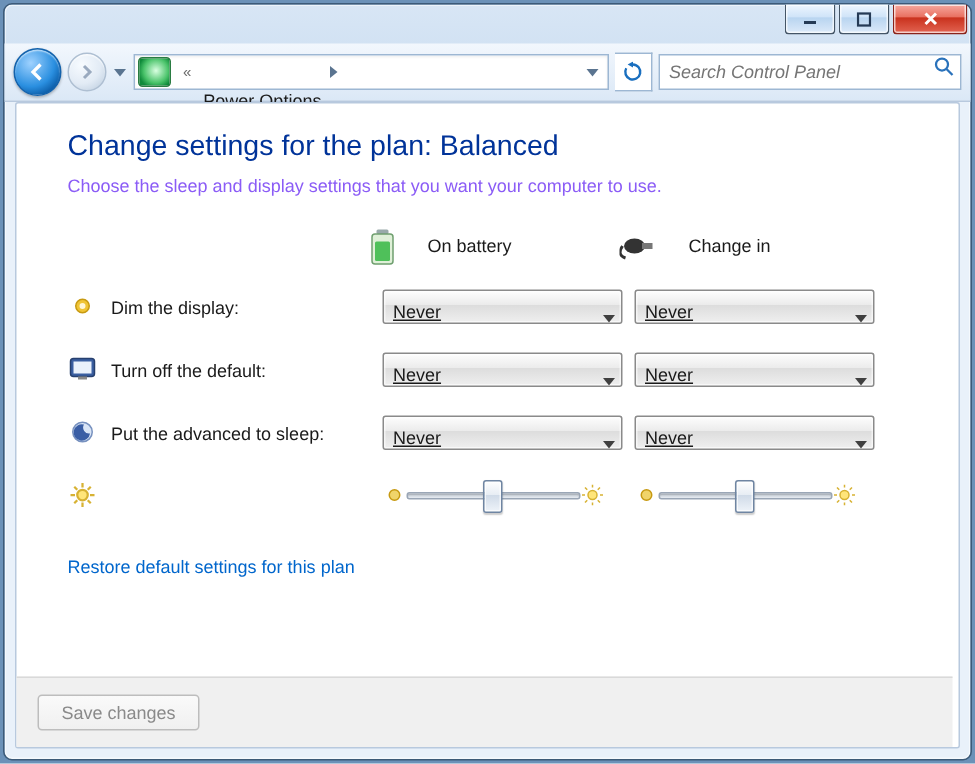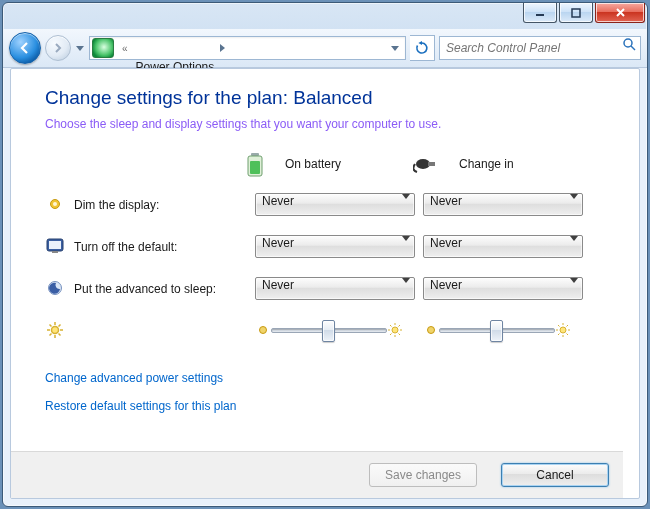--- a/index.html
+++ b/index.html
@@ -81,22 +81,23 @@
   .colhdr .col { width:168px; display:flex; align-items:center; gap:20px; }
 
   .row { display:flex; align-items:center; height:30px; margin-bottom:12px; }
   .row .labelcell { width:210px; display:flex; align-items:flex-end; gap:9px; }
   .row .labelcell .ic { width:20px; display:flex; justify-content:center; }
   .row .controlcell { width:168px; padding-right:20px; box-sizing:border-box; }
 
   .combo {
     height:21px; width:148px; border:1px solid #8a8a8a; border-radius:2px;
     background:linear-gradient(#fdfdfd,#ebebeb 45%,#dddddd 46%,#efefef);
-    display:flex; align-items:flex-start; padding:0 4px 0 6px; box-shadow:inset 0 0 0 1px rgba(255,255,255,.6);
+    display:flex; align-items:flex-end; padding:0 4px 0 6px; box-shadow:inset 0 0 0 1px rgba(255,255,255,.6);
     position:relative;
+    text-decoration:underline;
   }
   .combo .val { flex:1; }
   .combo .carrow { color:#404040; }
 
   
   .slider { position:relative; height:22px; width:148px; display:flex; align-items:center; }
   .track { flex:1; height:3px; background:linear-gradient(#bfc7d1,#e6ebf1); border:1px solid #9aa6b6; border-radius:2px; box-shadow:inset 0 1px 1px rgba(0,0,0,.15); }
   .thumb {
     position:absolute; top:1px; width:11px; height:20px; background:linear-gradient(#fefefe,#e7edf4 45%,#d0dbe8 46%,#eef3f9);
     border:1px solid #6f85a2; border-radius:2px; box-shadow:0 1px 1px rgba(0,0,0,.2), inset 0 0 0 1px rgba(255,255,255,.7);
@@ -104,23 +105,23 @@
   .sun-lo, .sun-hi { width:16px; display:flex; justify-content:center; }
 
   
   .ic-sun    { color:#d6a80b; }
   .ic-sun-s  { color:#e6c85a; }
   .ic-moon   { color:#3a5ea5; }
   .links a   { color:#0066cc; text-decoration:none; display:block; margin-bottom:14px; }
 
   
   .footer {
-    position:absolute; left:0; right:16px; bottom:0; height:46px;
+    position:absolute; left:0; right:4px; bottom:0; height:46px;
     background:#f0f0f0; border-top:1px solid #d9d9d9;
-    display:flex; align-items:center; justify-content:flex-end; padding:0 14px; gap:24px;
+    display:flex; align-items:center; justify-content:flex-start; padding:0 14px; gap:8px;
   }
   .btn {
     min-width:86px; height:22px; padding:0 10px; border:1px solid #8a8a8a; border-radius:3px;
     background:linear-gradient(#fdfdfd,#ebebeb 45%,#dddddd 46%,#efefef);
     box-shadow:inset 0 0 0 1px rgba(255,255,255,.6);
     display:flex; align-items:center; justify-content:center;
   }
   .btn.disabled { color:#8a8a8a; border-color:#bdbdbd;
     background:linear-gradient(#fafafa,#f0f0f0); box-shadow:none; }
   .btn.default { border-color:#3c7fb1; box-shadow:inset 0 0 0 1px #a9d3f2, 0 0 2px #7fb9e6; }
@@ -355,24 +356,22 @@
                     <path d="M7 0v2M7 12v2M0 7h2M12 7h2M2 2l1.5 1.5M10.5 10.5L12 12M12 2l-1.5 1.5M3.5 10.5L2 12"></path>
                   </g>
                 </svg>
               </span>
             <div class="thumb" id="thumb-plug" style="left: 66.68px;"></div>
           </div>
         </div>
       </div>
 
       <div class="links" style="margin-top:26px">
-        <a href="#">Change advanced power settings</a>
         <a href="#">Restore default settings for this plan</a>
       </div>
     </div>
 
     <div class="footer">
       <div class="btn disabled">Save changes</div>
-      <div class="btn default">Cancel</div>
     </div>
   </div>
 
 </div>
 
 </body></html>

